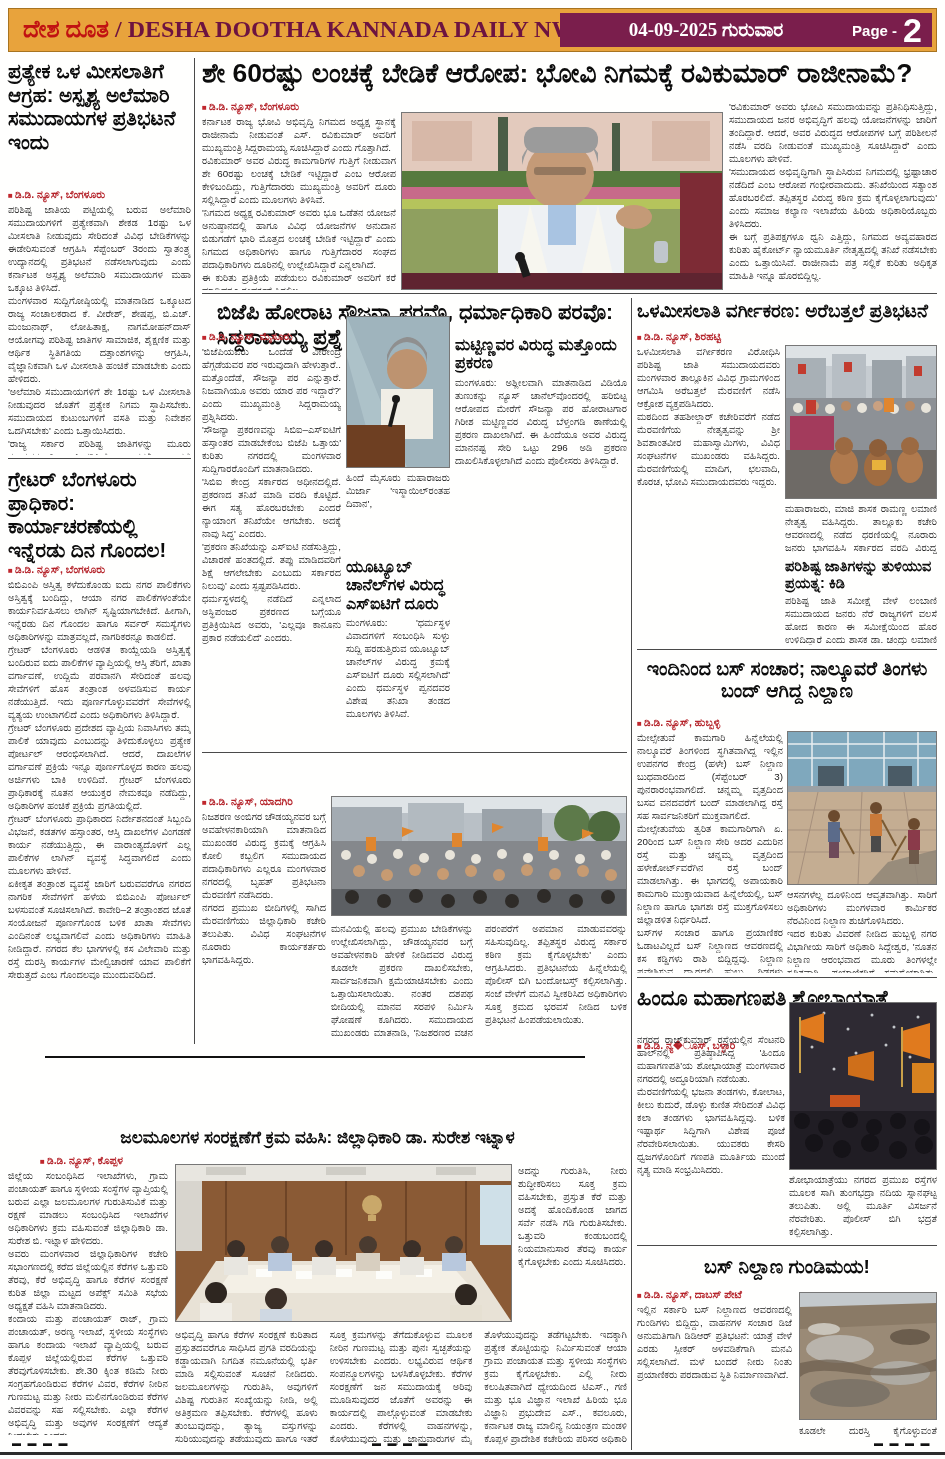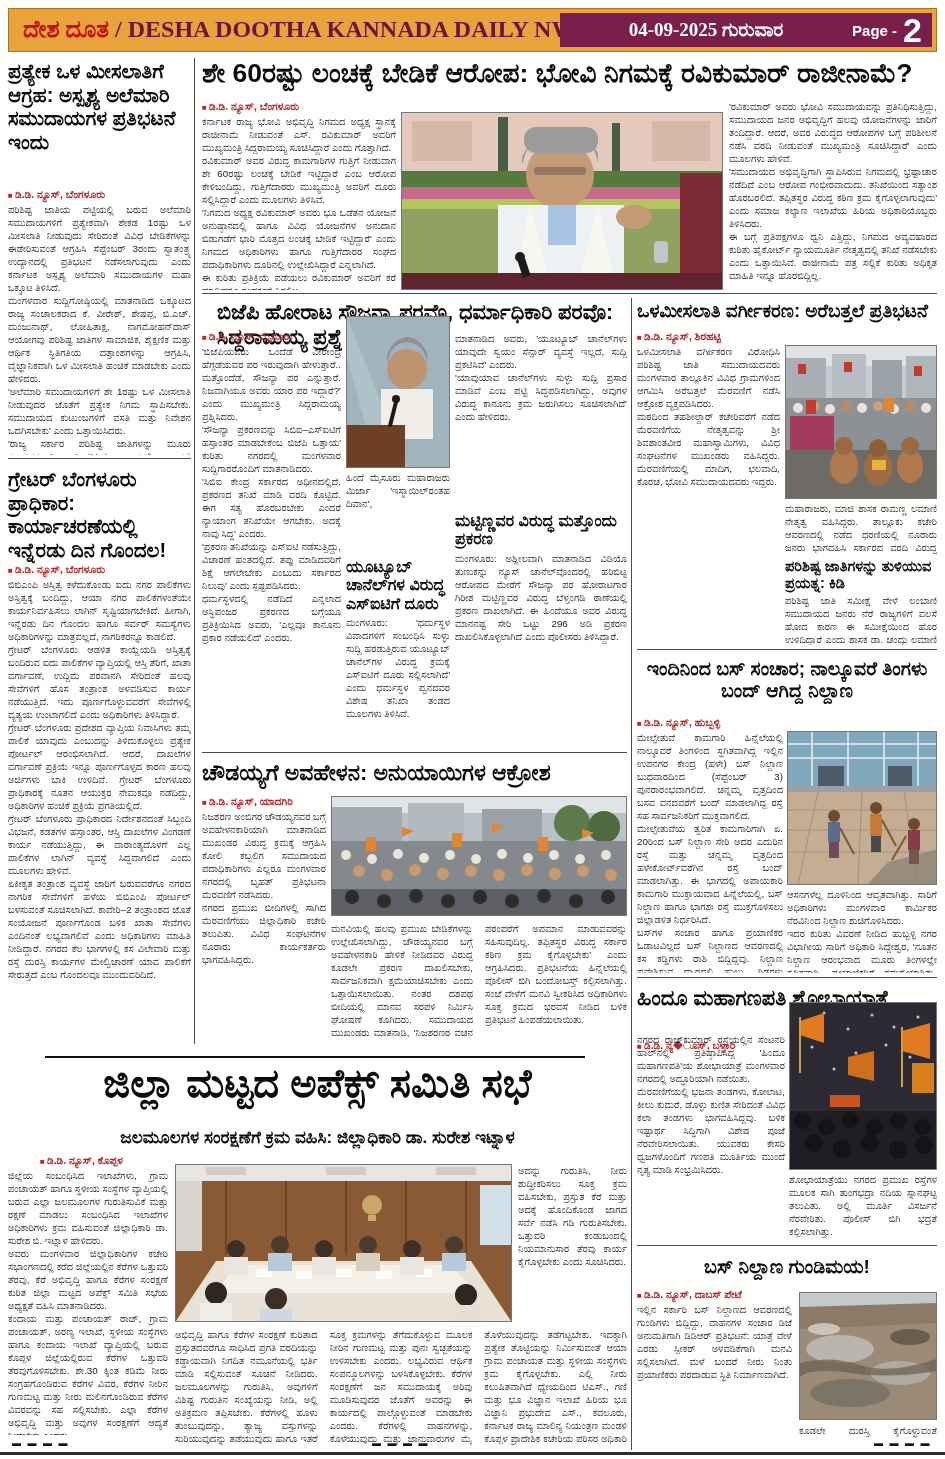--- a/index.html
+++ b/index.html
@@ -140,22 +140,20 @@
         <rect x="0" y="108" width="58" height="42" fill="#6e3f22"></rect>
         <rect x="44" y="84" width="4" height="26" fill="#1a1a1a" transform="rotate(14 46 97)"></rect>
         <circle cx="49" cy="82" r="4" fill="#1a1a1a"></circle>
       </svg>
     </div>
     <div class="body-in" style="flex:1;margin-top:3px;">ಹಿಂದೆ ಮೈಸೂರು ಮಹಾರಾಜರು ಮಿರ್ಜಾ 'ಇಸ್ಮಾಯಿಲ್‌ರಂತಹ ದಿವಾನ',</div>
     <div class="subhead" style="font-size:16px;">ಯೂಟ್ಯೂಬ್ ಚಾನೆಲ್‌ಗಳ ವಿರುದ್ಧ ಎಸ್‌ಐಟಿಗೆ ದೂರು</div>
     <div class="body-in" style="height:118px;">ಮಂಗಳೂರು: 'ಧರ್ಮಸ್ಥಳ ವಿವಾದಗಳಿಗೆ ಸಂಬಂಧಿಸಿ ಸುಳ್ಳು ಸುದ್ದಿ ಹರಡುತ್ತಿರುವ ಯೂಟ್ಯೂಬ್ ಚಾನೆಲ್‌ಗಳ ವಿರುದ್ಧ ಕ್ರಮಕ್ಕೆ ಎಸ್‌ಐಟಿಗೆ ದೂರು ಸಲ್ಲಿಸಲಾಗಿದೆ' ಎಂದು ಧರ್ಮಸ್ಥಳ ಪ್ವನದವರ ವಿಶೇಷ ತನಿಖಾ ತಂಡದ ಮೂಲಗಳು ತಿಳಿಸಿವೆ.</div>
   </div>
   <div class="stack" style="left:455px;top:332px;width:172px;height:418px;">
-    <div class="body-in" style="height:176px;">ಮಾತನಾಡಿದ ಅವರು, 'ಯೂಟ್ಯೂಬ್ ಚಾನೆಲ್‌ಗಳು ಯಾವುದೇ ಸ್ವಯಂ ಸೆನ್ಸಾರ್ ವ್ಯವಸ್ಥೆ ಇಲ್ಲದೆ, ಸುದ್ದಿ ಪ್ರಕಟಿಸಿವೆ' ಎಂದರು.
-'ಯಾವುಯಾವ ಚಾನೆಲ್‌ಗಳು ಸುಳ್ಳು ಸುದ್ದಿ ಪ್ರಸಾರ ಮಾಡಿವೆ ಎಂಬ ಪಟ್ಟಿ ಸಿದ್ಧಪಡಿಸಲಾಗಿದ್ದು, ಅವುಗಳ ವಿರುದ್ಧ ಕಾನೂನು ಕ್ರಮ ಜರುಗಿಸಲು ಸೂಚಿಸಲಾಗಿದೆ' ಎಂದು ಹೇಳಿದರು.</div>
     <div class="subhead" style="font-size:16px;">ಮಟ್ಟಿಣ್ಣವರ ವಿರುದ್ಧ ಮತ್ತೊಂದು ಪ್ರಕರಣ</div>
     <div class="body-in" style="flex:1;">ಮಂಗಳೂರು: ಅಶ್ಲೀಲವಾಗಿ ಮಾತನಾಡಿದ ವಿಡಿಯೊ ತುಣುಕನ್ನು ನ್ಯೂಸ್ ಚಾನೆಲ್‌ವೊಂದರಲ್ಲಿ ಹರಿಬಿಟ್ಟ ಆರೋಪದ ಮೇರೆಗೆ ಸೌಜನ್ಯಾ ಪರ ಹೋರಾಟಗಾರ ಗಿರೀಶ ಮಟ್ಟಿಣ್ಣವರ ವಿರುದ್ಧ ಬೆಳ್ತಂಗಡಿ ಠಾಣೆಯಲ್ಲಿ ಪ್ರಕರಣ ದಾಖಲಾಗಿದೆ. ಈ ಹಿಂದೆಯೂ ಅವರ ವಿರುದ್ಧ ಮಾನನಷ್ಟ ಸೇರಿ ಒಟ್ಟು 296 ಅಡಿ ಪ್ರಕರಣ ದಾಖಲಿಸಿಕೊಳ್ಳಲಾಗಿದೆ ಎಂದು ಪೊಲೀಸರು ತಿಳಿಸಿದ್ದಾರೆ.</div>
   </div>
 
   <div class="headline" style="left:637px;top:300px;width:300px;font-size:18.5px;">ಒಳಮೀಸಲಾತಿ ವರ್ಗೀಕರಣ: ಅರೆಬತ್ತಲೆ ಪ್ರತಿಭಟನೆ</div>
   <div class="byline" style="left:637px;top:330px;">ಡಿ.ಡಿ. ನ್ಯೂಸ್, ಶಿರಹಟ್ಟಿ</div>
   <div class="body" style="left:637px;top:345px;width:143px;height:298px;">ಒಳಮೀಸಲಾತಿ ವರ್ಗೀಕರಣ ವಿರೋಧಿಸಿ ಪರಿಶಿಷ್ಟ ಜಾತಿ ಸಮುದಾಯದವರು ಮಂಗಳವಾರ ತಾಲ್ಲೂಕಿನ ವಿವಿಧ ಗ್ರಾಮಗಳಿಂದ ಆಗಮಿಸಿ ಅರೆಬತ್ತಲೆ ಮೆರವಣಿಗೆ ನಡೆಸಿ ಆಕ್ರೋಶ ವ್ಯಕ್ತಪಡಿಸಿದರು.
 ಮಠದಿಂದ ತಹಶೀಲ್ದಾರ್ ಕಚೇರಿವರೆಗೆ ನಡೆದ ಮೆರವಣಿಗೆಯ ನೇತೃತ್ವವನ್ನು ಶ್ರೀ ಶಿವಶಾಂತವೀರ ಮಹಾಸ್ವಾಮಿಗಳು, ವಿವಿಧ ಸಂಘಟನೆಗಳ ಮುಖಂಡರು ವಹಿಸಿದ್ದರು. ಮೆರವಣಿಗೆಯಲ್ಲಿ ಮಾದಿಗ, ಛಲವಾದಿ, ಕೊರಚ, ಭೋವಿ ಸಮುದಾಯದವರು ಇದ್ದರು.</div>
   <div class="stack" style="left:785px;top:345px;width:152px;height:300px;">
     <div class="photo-frame">
@@ -190,21 +188,20 @@
         <ellipse cx="124" cy="120" rx="13" ry="17" fill="#b07a4e"></ellipse>
           <circle cx="124" cy="100" r="9" fill="#9c6a42"></circle>
         <rect x="86" y="114" width="14" height="10" fill="#e8b23c"></rect>
       </svg>
     </div>
     <div class="body-in" style="height:52px;margin-top:3px;">ಮಹಾರಾಜರು, ಮಾಜಿ ಶಾಸಕ ರಾಮಣ್ಣ ಲಮಾಣಿ ನೇತೃತ್ವ ವಹಿಸಿದ್ದರು. ತಾಲ್ಲೂಕು ಕಚೇರಿ ಆವರಣದಲ್ಲಿ ನಡೆದ ಧರಣಿಯಲ್ಲಿ ನೂರಾರು ಜನರು ಭಾಗವಹಿಸಿ ಸರ್ಕಾರದ ವರದಿ ವಿರುದ್ಧ ಘೋಷಣೆ ಕೂಗಿದರು.</div>
     <div class="subhead">ಪರಿಶಿಷ್ಟ ಜಾತಿಗಳನ್ನು ತುಳಿಯುವ ಪ್ರಯತ್ನ: ಕಿಡಿ</div>
     <div class="body-in" style="flex:1;">ಪರಿಶಿಷ್ಟ ಜಾತಿ ಸಮೀಕ್ಷೆ ವೇಳೆ ಲಂಬಾಣಿ ಸಮುದಾಯದ ಜನರು ನೆರೆ ರಾಜ್ಯಗಳಿಗೆ ವಲಸೆ ಹೋದ ಕಾರಣ ಈ ಸಮೀಕ್ಷೆಯಿಂದ ಹೊರ ಉಳಿದಿದ್ದಾರೆ ಎಂದು ಶಾಸಕ ಡಾ. ಚಂದ್ರು ಲಮಾಣಿ ಹೇಳಿದರು. ಕೆಲವರು ಕಡೆ ಅತಿ ಆಂಧ್ರ, ಆದಿ ದ್ರಾವಿಡ, ಆದಿ ಕರ್ನಾಟಕ ಎಂದು ತಪ್ಪಾಗಿ ನಮೂದಾಗಿದೆ. ಸಮುದಾಯವನ್ನು ತುಳಿಯುವ ಪ್ರಯತ್ನ ಸರ್ಕಾರದಿಂದ ಆಗುತ್ತಿದೆ ಎಂದು ಆಕ್ರೋಶ ವ್ಯಕ್ತಪಡಿಸಿದರು.</div>
   </div>
 
-  <div class="headline" style="left:202px;top:760px;width:425px;font-size:22px;">ಚೌಡಯ್ಯಗೆ ಅವಹೇಳನ: ಅನುಯಾಯಿಗಳ ಆಕ್ರೋಶ</div>
   <div class="byline" style="left:202px;top:795px;">ಡಿ.ಡಿ. ನ್ಯೂಸ್, ಯಾದಗಿರಿ</div>
   <div class="body" style="left:202px;top:810px;width:124px;height:230px;">ನಿಜಶರಣ ಅಂಬಿಗರ ಚೌಡಯ್ಯನವರ ಬಗ್ಗೆ ಅವಹೇಳನಕಾರಿಯಾಗಿ ಮಾತನಾಡಿದ ಮುಖಂಡರ ವಿರುದ್ಧ ಕ್ರಮಕ್ಕೆ ಆಗ್ರಹಿಸಿ ಕೋಲಿ ಕಬ್ಬಲಿಗ ಸಮುದಾಯದ ಪದಾಧಿಕಾರಿಗಳು ಎಲ್ಲರೂ ಮಂಗಳವಾರ ನಗರದಲ್ಲಿ ಬೃಹತ್ ಪ್ರತಿಭಟನಾ ಮೆರವಣಿಗೆ ನಡೆಸಿದರು.
 ನಗರದ ಪ್ರಮುಖ ಬೀದಿಗಳಲ್ಲಿ ಸಾಗಿದ ಮೆರವಣಿಗೆಯು ಜಿಲ್ಲಾಧಿಕಾರಿ ಕಚೇರಿ ತಲುಪಿತು. ವಿವಿಧ ಸಂಘಟನೆಗಳ ನೂರಾರು ಕಾರ್ಯಕರ್ತರು ಭಾಗವಹಿಸಿದ್ದರು.</div>
   <div class="photo-abs photo-frame" style="left:331px;top:796px;width:296px;height:120px;">
     <svg width="294" height="118" viewBox="0 0 294 118">
       <rect width="294" height="118" fill="#b9c0c6"></rect>
       <rect width="294" height="16" fill="#dfe4e7"></rect>
       <rect x="0" y="10" width="70" height="34" fill="#a3abb2"></rect>
         <rect x="76" y="6" width="56" height="38" fill="#b2bac0"></rect>
       <rect x="150" y="12" width="60" height="32" fill="#9aa2a9"></rect>
@@ -356,21 +353,20 @@
           <circle cx="80" cy="140" r="9"></circle>
             <circle cx="108" cy="147" r="9"></circle>
             <circle cx="134" cy="142" r="9"></circle>
         </g>
         <rect x="40" y="92" width="30" height="12" fill="#c9541e"></rect>
       </svg>
     </div>
     <div class="body-in" style="flex:1;margin-top:3px;">ಶೋಭಾಯಾತ್ರೆಯು ನಗರದ ಪ್ರಮುಖ ರಸ್ತೆಗಳ ಮೂಲಕ ಸಾಗಿ ತುಂಗಭದ್ರಾ ನದಿಯ ಸ್ನಾನಘಟ್ಟ ತಲುಪಿತು. ಅಲ್ಲಿ ಮೂರ್ತಿ ವಿಸರ್ಜನೆ ನೆರವೇರಿತು. ಪೊಲೀಸ್ ಬಿಗಿ ಭದ್ರತೆ ಕಲ್ಪಿಸಲಾಗಿತ್ತು.</div>
   </div>
 
-  <div class="headline centered" style="left:8px;top:1062px;width:619px;font-size:40px;line-height:1.05;">ಜಿಲ್ಲಾ ಮಟ್ಟದ ಅಪೆಕ್ಸ್ ಸಮಿತಿ ಸಭೆ</div>
   <div class="headline centered" style="left:8px;top:1128px;width:619px;font-size:17px;">ಜಲಮೂಲಗಳ ಸಂರಕ್ಷಣೆಗೆ ಕ್ರಮ ವಹಿಸಿ: ಜಿಲ್ಲಾಧಿಕಾರಿ ಡಾ. ಸುರೇಶ ಇಟ್ನಾಳ</div>
   <div class="byline" style="left:8px;top:1154px;margin-left:32px;">ಡಿ.ಡಿ. ನ್ಯೂಸ್, ಕೊಪ್ಪಳ</div>
   <div class="body" style="left:8px;top:1169px;width:160px;height:266px;">ಜಿಲ್ಲೆಯ ಸಂಬಂಧಿಸಿದ ಇಲಾಖೆಗಳು, ಗ್ರಾಮ ಪಂಚಾಯತ್ ಹಾಗೂ ಸ್ಥಳೀಯ ಸಂಸ್ಥೆಗಳ ವ್ಯಾಪ್ತಿಯಲ್ಲಿ ಬರುವ ಎಲ್ಲಾ ಜಲಮೂಲಗಳ ಗುರುತಿಸುವಿಕೆ ಮತ್ತು ರಕ್ಷಣೆ ಮಾಡಲು ಸಂಬಂಧಿಸಿದ ಇಲಾಖೆಗಳ ಅಧಿಕಾರಿಗಳು ಕ್ರಮ ವಹಿಸುವಂತೆ ಜಿಲ್ಲಾಧಿಕಾರಿ ಡಾ. ಸುರೇಶ ಬಿ. ಇಟ್ನಾಳ ಹೇಳಿದರು.
 ಅವರು ಮಂಗಳವಾರ ಜಿಲ್ಲಾಧಿಕಾರಿಗಳ ಕಚೇರಿ ಸಭಾಂಗಣದಲ್ಲಿ ಕರೆದ ಜಿಲ್ಲೆಯಲ್ಲಿನ ಕೆರೆಗಳ ಒತ್ತುವರಿ ತೆರವು, ಕೆರೆ ಅಭಿವೃದ್ಧಿ ಹಾಗೂ ಕೆರೆಗಳ ಸಂರಕ್ಷಣೆ ಕುರಿತ ಜಿಲ್ಲಾ ಮಟ್ಟದ ಅಪೆಕ್ಸ್ ಸಮಿತಿ ಸಭೆಯ ಅಧ್ಯಕ್ಷತೆ ವಹಿಸಿ ಮಾತನಾಡಿದರು.
 ಕಂದಾಯ ಮತ್ತು ಪಂಚಾಯತ್ ರಾಜ್, ಗ್ರಾಮ ಪಂಚಾಯತ್, ಅರಣ್ಯ ಇಲಾಖೆ, ಸ್ಥಳೀಯ ಸಂಸ್ಥೆಗಳು ಹಾಗೂ ಕಂದಾಯ ಇಲಾಖೆ ವ್ಯಾಪ್ತಿಯಲ್ಲಿ ಬರುವ ಕೊಪ್ಪಳ ಜಿಲ್ಲೆಯಲ್ಲಿರುವ ಕೆರೆಗಳ ಒತ್ತುವರಿ ತೆರವುಗೊಳಿಸಬೇಕು. ಶೇ.30 ಕ್ಕಿಂತ ಕಡಿಮೆ ನೀರು ಸಂಗ್ರಹಗೊಂಡಿರುವ ಕೆರೆಗಳ ವಿವರ, ಕೆರೆಗಳ ನೀರಿನ ಗುಣಮಟ್ಟ ಮತ್ತು ನೀರು ಮಲಿನಗೊಂಡಿರುವ ಕೆರೆಗಳ ವಿವರವನ್ನು ಸಹ ಸಲ್ಲಿಸಬೇಕು. ಎಲ್ಲಾ ಕೆರೆಗಳ ಅಭಿವೃದ್ಧಿ ಮತ್ತು ಅವುಗಳ ಸಂರಕ್ಷಣೆಗೆ ಆದ್ಯತೆ ನೀಡಬೇಕು ಎಂದರು.</div>
   <div class="photo-abs photo-frame" style="left:175px;top:1164px;width:337px;height:158px;">
     <svg width="335" height="156" viewBox="0 0 335 156">
       <rect width="335" height="156" fill="#8a5a35"></rect>
       <rect width="335" height="16" fill="#e8e6e0"></rect>
       <rect x="30" y="2" width="40" height="8" fill="#cfcdc6"></rect>

